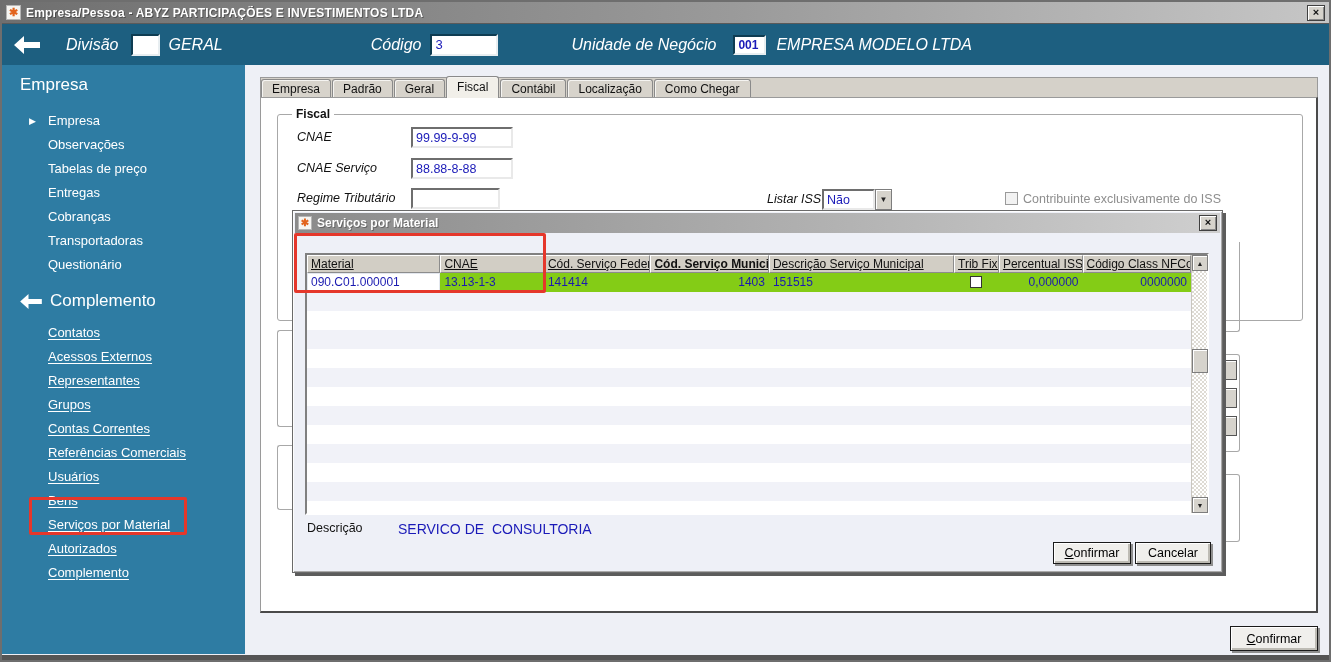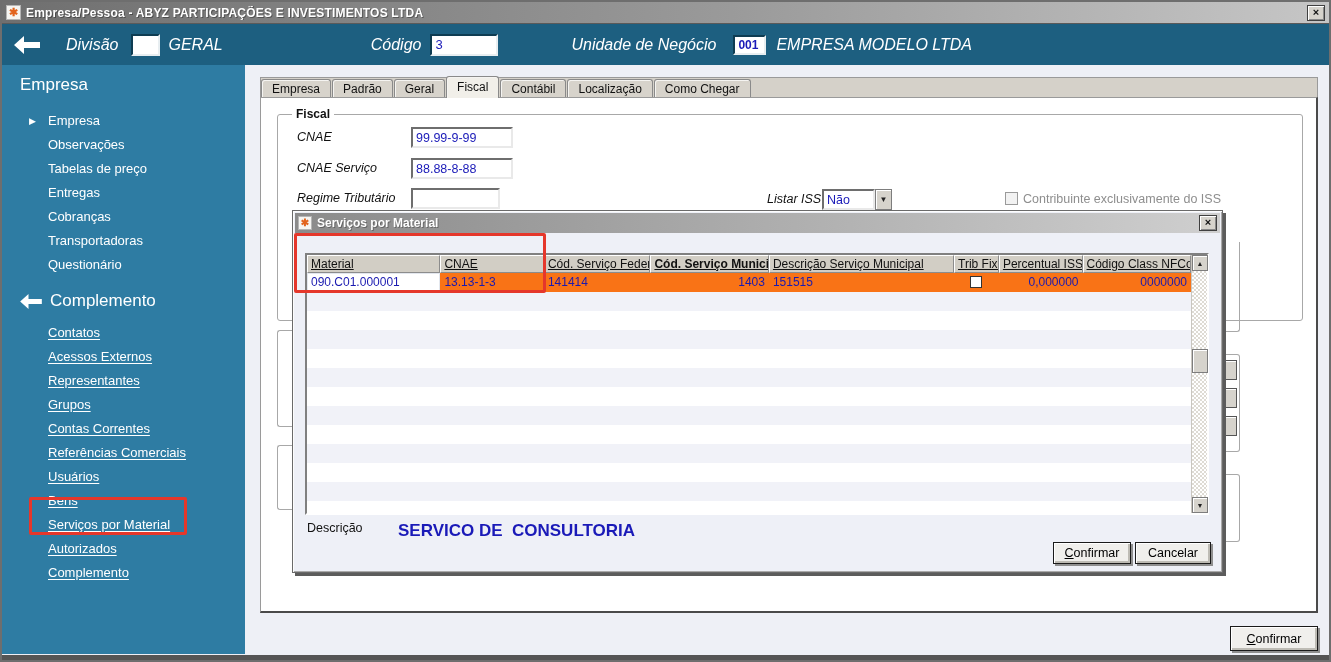--- a/index.html
+++ b/index.html
@@ -118,41 +118,41 @@
   .grid-main{ width:886px; overflow:hidden; }
   .thead{ display:flex; height:18px; }
   .th{
     background:#d2cec5; font-size:12px; color:#111; line-height:16px; padding:0 3px;
     border-top:1px solid #fff; border-left:1px solid #fff;
     border-right:1px solid #8c8c8c; border-bottom:1px solid #8c8c8c;
     white-space:nowrap; overflow:hidden;text-decoration:underline;
   }
   .th.sorted{ font-weight:bold; }
   .trow{ display:flex; height:19px; font-size:12px; color:#1a1ab0; }
-  .trow.selected{ background:#f97316; }
+  .trow.selected{ background:#84cc16; }
   .tbody .trow:nth-child(even){ background:#f1f2f8; }
   .td{ padding:0 4px; line-height:19px; white-space:nowrap; overflow:hidden; }
   .td.right{ text-align:right; }
   .c0{width:134px}.c1{width:104px}.c2{width:107px}.c3{width:119px}
   .c4{width:186px}.c5{width:45px}.c6{width:84px}.c7{width:109px}
   .td.editcell{ background:#fff; box-shadow:inset 0 0 0 1px #e3e7ee; }
   .cell-chk{ width:12px; height:12px; border:1px solid #333; background:#fff; margin:3px auto 0 auto; }
   
   .vscroll{ width:16px; background:#efeeec;
     background-image:conic-gradient(#ffffff 90deg,#dedbd4 90deg 180deg,#ffffff 180deg 270deg,#dedbd4 270deg);
     background-size:4px 4px; position:relative; border-left:1px solid #c9c6bf; }
   .sb-btn{ position:absolute; left:0; width:16px; height:16px; background:#d6d3cc;
     border:1px solid #7d7d7d; box-shadow:inset 1px 1px 0 #fff;
     font-size:7px; color:#222; display:flex; align-items:center; justify-content:center; cursor:pointer; }
   .sb-up{ top:0; } .sb-down{ bottom:0; }
   .sb-thumb{ position:absolute; left:0; top:94px; width:16px; height:24px; background:#d6d3cc;
     border:1px solid #7d7d7d; box-shadow:inset 1px 1px 0 #fff; cursor:pointer; }
   
   .m-desc-label{ position:absolute; left:14px; top:310px; font-size:12.5px; color:#111; }
-  .m-desc-value{ position:absolute; left:105px; top:310px; font-size:17px; color:#1a1ab8; white-space:pre;font-weight:bold; }
+  .m-desc-value{ position:absolute; left:105px; top:310px; font-size:14px; color:#1a1ab8; white-space:pre; }
   .btn{
     position:absolute; height:22px; background:#f0efec; border:1px solid #1a1a1a;
     box-shadow:inset 1px 1px 0 #fff, inset -2px -2px 0 #bdbbb4, 2px 2px 0 #8f8f8f;
     font-size:12.5px; color:#000000; text-align:center; cursor:pointer;
     display:flex; align-items:center; justify-content:center;
   }
   .btn span{ display:block; }
   .btn.ufl span::first-letter{ text-decoration:underline; }
   
   .annot{ position:absolute; border:3px solid #e5372b; z-index:60; border-radius:2px; }

